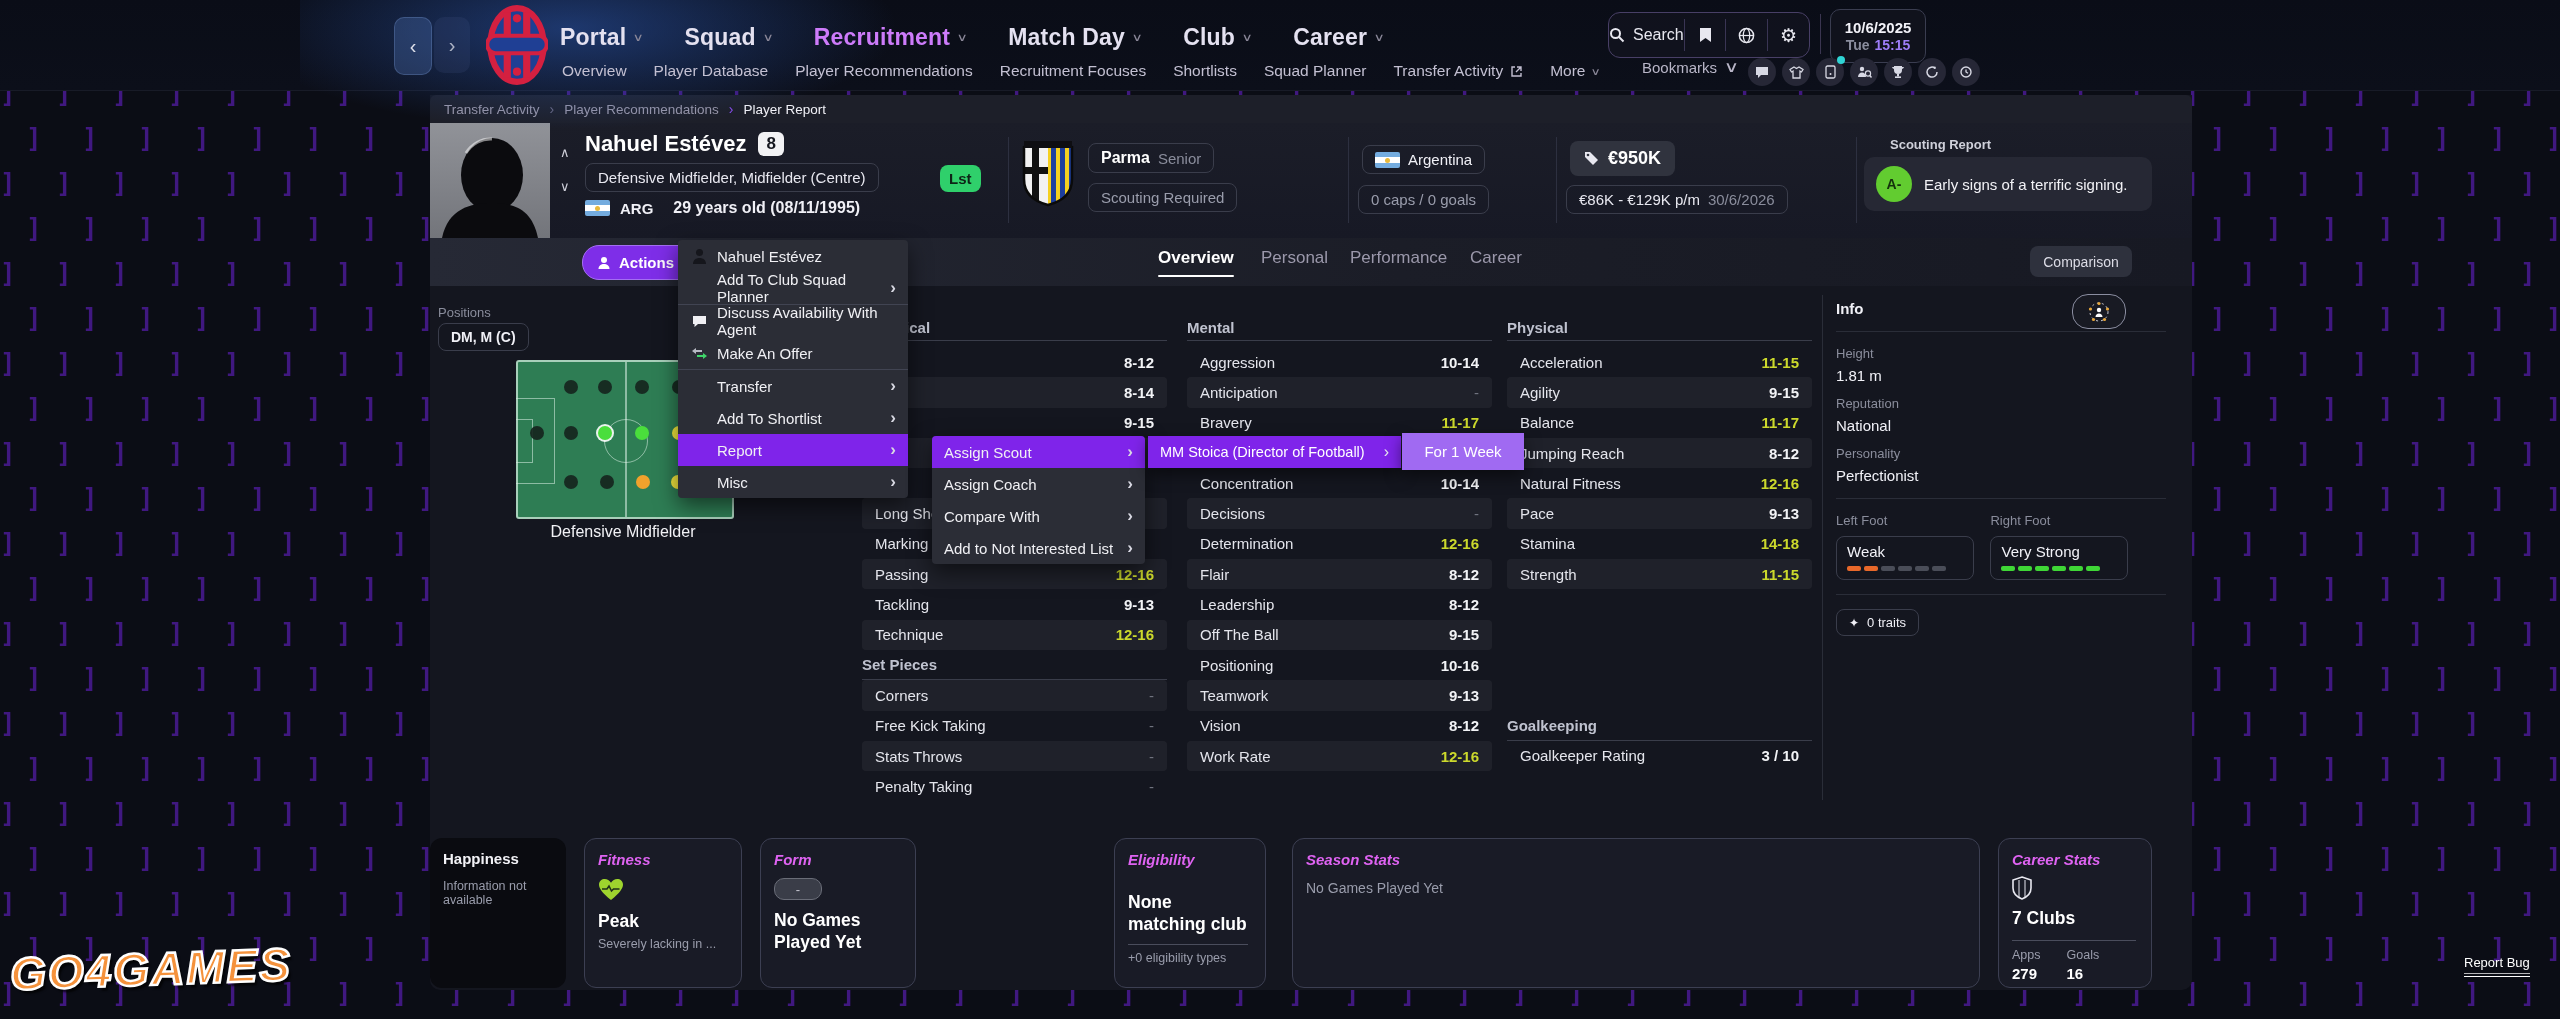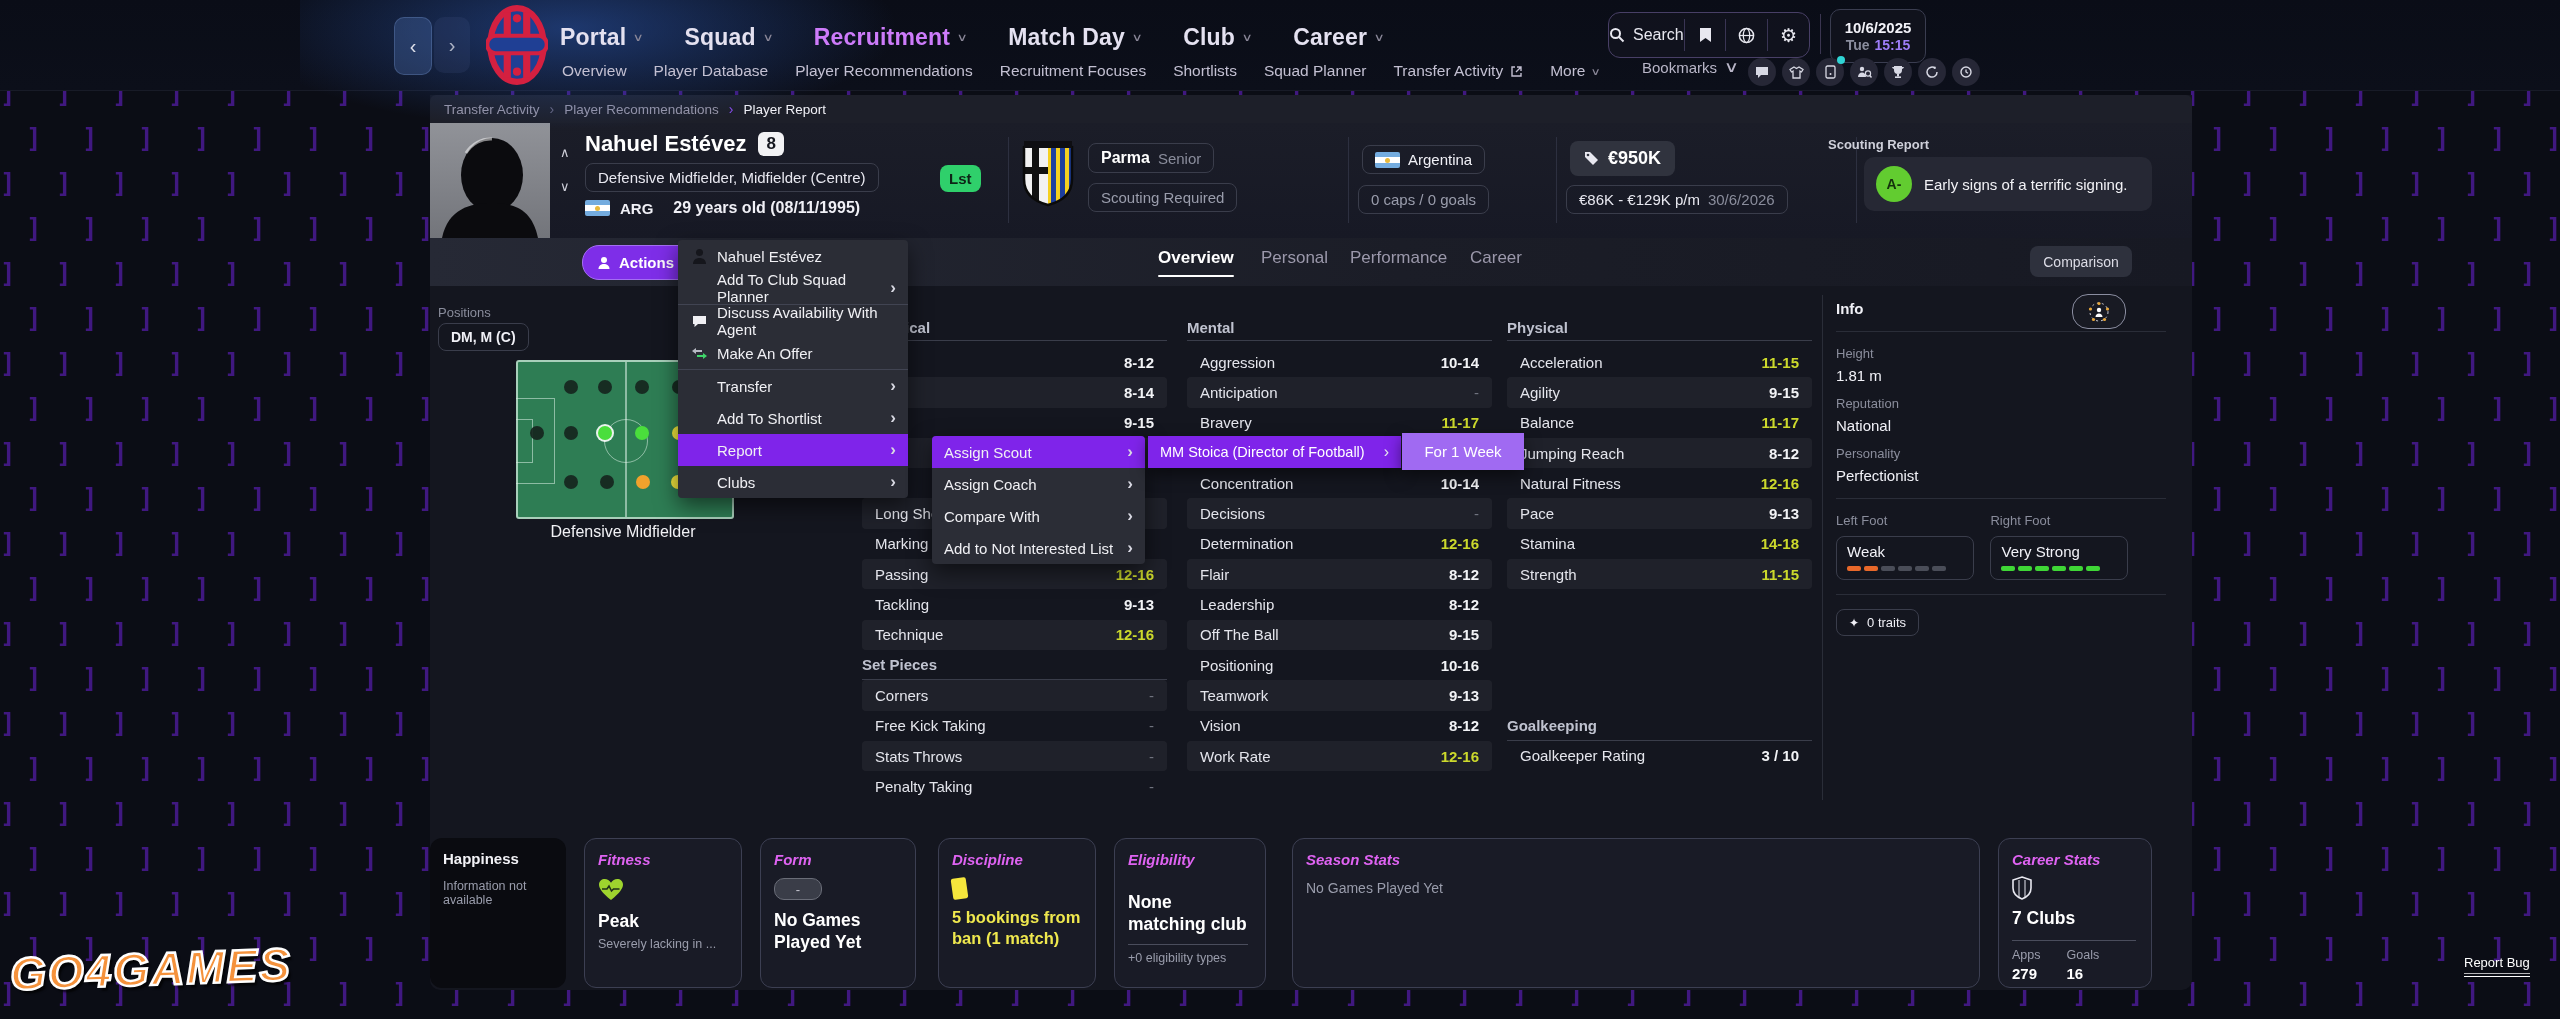--- a/index.html
+++ b/index.html
@@ -1451,21 +1451,21 @@
           </svg>
         <span style="font-size:18px;font-weight:bold;color:#fff;">€950K</span>
       </div>
       <div class="abs pill" style="left:1136px;top:62px;">
         <span style="font-size:15px;color:#e8e8f0;">€86K - €129K p/m</span>
         <span style="font-size:15px;color:#8a8d9c;">30/6/2026</span>
       </div>
 
       <div class="vdiv" style="left:1426px;"></div>
 
-      <div class="abs" style="left:1398px;top:14px;font-size:13px;font-weight:bold;color:#cfd0da;">Scouting Report</div>
+      <div class="abs" style="left:1460px;top:14px;font-size:13px;font-weight:bold;color:#cfd0da;">Scouting Report</div>
       <div class="abs" style="left:1434px;top:34px;width:288px;height:54px;background:#262834;border-radius:10px;
            display:flex;align-items:center;gap:12px;padding:0 12px;box-sizing:border-box;">
         <div style="width:36px;height:36px;border-radius:50%;background:#62cc30;display:flex;align-items:center;justify-content:center;
              font-weight:bold;font-size:14px;color:#14320c;flex:0 0 auto;">A-</div>
         <span style="font-size:15px;color:#f2f2f6;">Early signs of a terrific signing.</span>
       </div>
     </div>
 
     <div id="tabsrow">
       <div id="actions-btn">
@@ -1755,25 +1755,20 @@
         </svg>
       <div class="big" style="margin-top:6px;">Peak</div>
       <div class="sub" style="margin-top:4px;">Severely lacking in ...</div>
     </div>
     <div class="card" style="left:330px;width:156px;">
       <div class="ct">Form</div>
       <div style="margin-top:10px;width:46px;height:20px;background:#3a3d48;border:1px solid #6a6d78;border-radius:10px;
            display:flex;align-items:center;justify-content:center;font-size:13px;color:#c8c8d2;">-</div>
       <div class="big" style="margin-top:10px;width:120px;">No Games Played Yet</div>
     </div>
-    <div class="card" style="left:508px;width:158px;">
-      <div class="ct">Discipline</div>
-      <div style="margin-top:10px;width:15px;height:21px;background:#f5e63c;border-radius:2px;transform:rotate(-8deg);"></div>
-      <div class="big" style="margin-top:8px;color:#efe84e;font-size:16.5px;width:130px;">5 bookings from ban (1 match)</div>
-    </div>
     <div class="card" style="left:684px;width:152px;">
       <div class="ct">Eligibility</div>
       <div class="big" style="margin-top:24px;width:120px;">None matching club</div>
       <div style="height:1px;background:#4a4d5c;margin:8px 0 6px;width:120px;"></div>
       <div class="sub">+0 eligibility types</div>
     </div>
     <div class="card" style="left:862px;width:688px;">
       <div class="ct">Season Stats</div>
       <div class="sub" style="margin-top:12px;font-size:14px;">No Games Played Yet</div>
     </div>
@@ -1843,21 +1838,21 @@
         <span class="mlabel">Add To Shortlist</span>
         <span class="mchev">›</span>
       </div>
       <div class="mitem active">
         <span class="mico"></span>
         <span class="mlabel">Report</span>
         <span class="mchev">›</span>
       </div>
       <div class="mitem">
         <span class="mico"></span>
-        <span class="mlabel">Clubs</span>
+        <span class="mlabel">Misc</span>
         <span class="mchev">›</span>
       </div>
     </div>
   <div class="menu" style="left:932px;top:436px;width:213px;" id="ctx-submenu">
       <div class="mitem active">
         <span class="mlabel">Assign Scout</span>
         <span class="mchev">›</span>
       </div>
       <div class="mitem">
         <span class="mlabel">Assign Coach</span>

